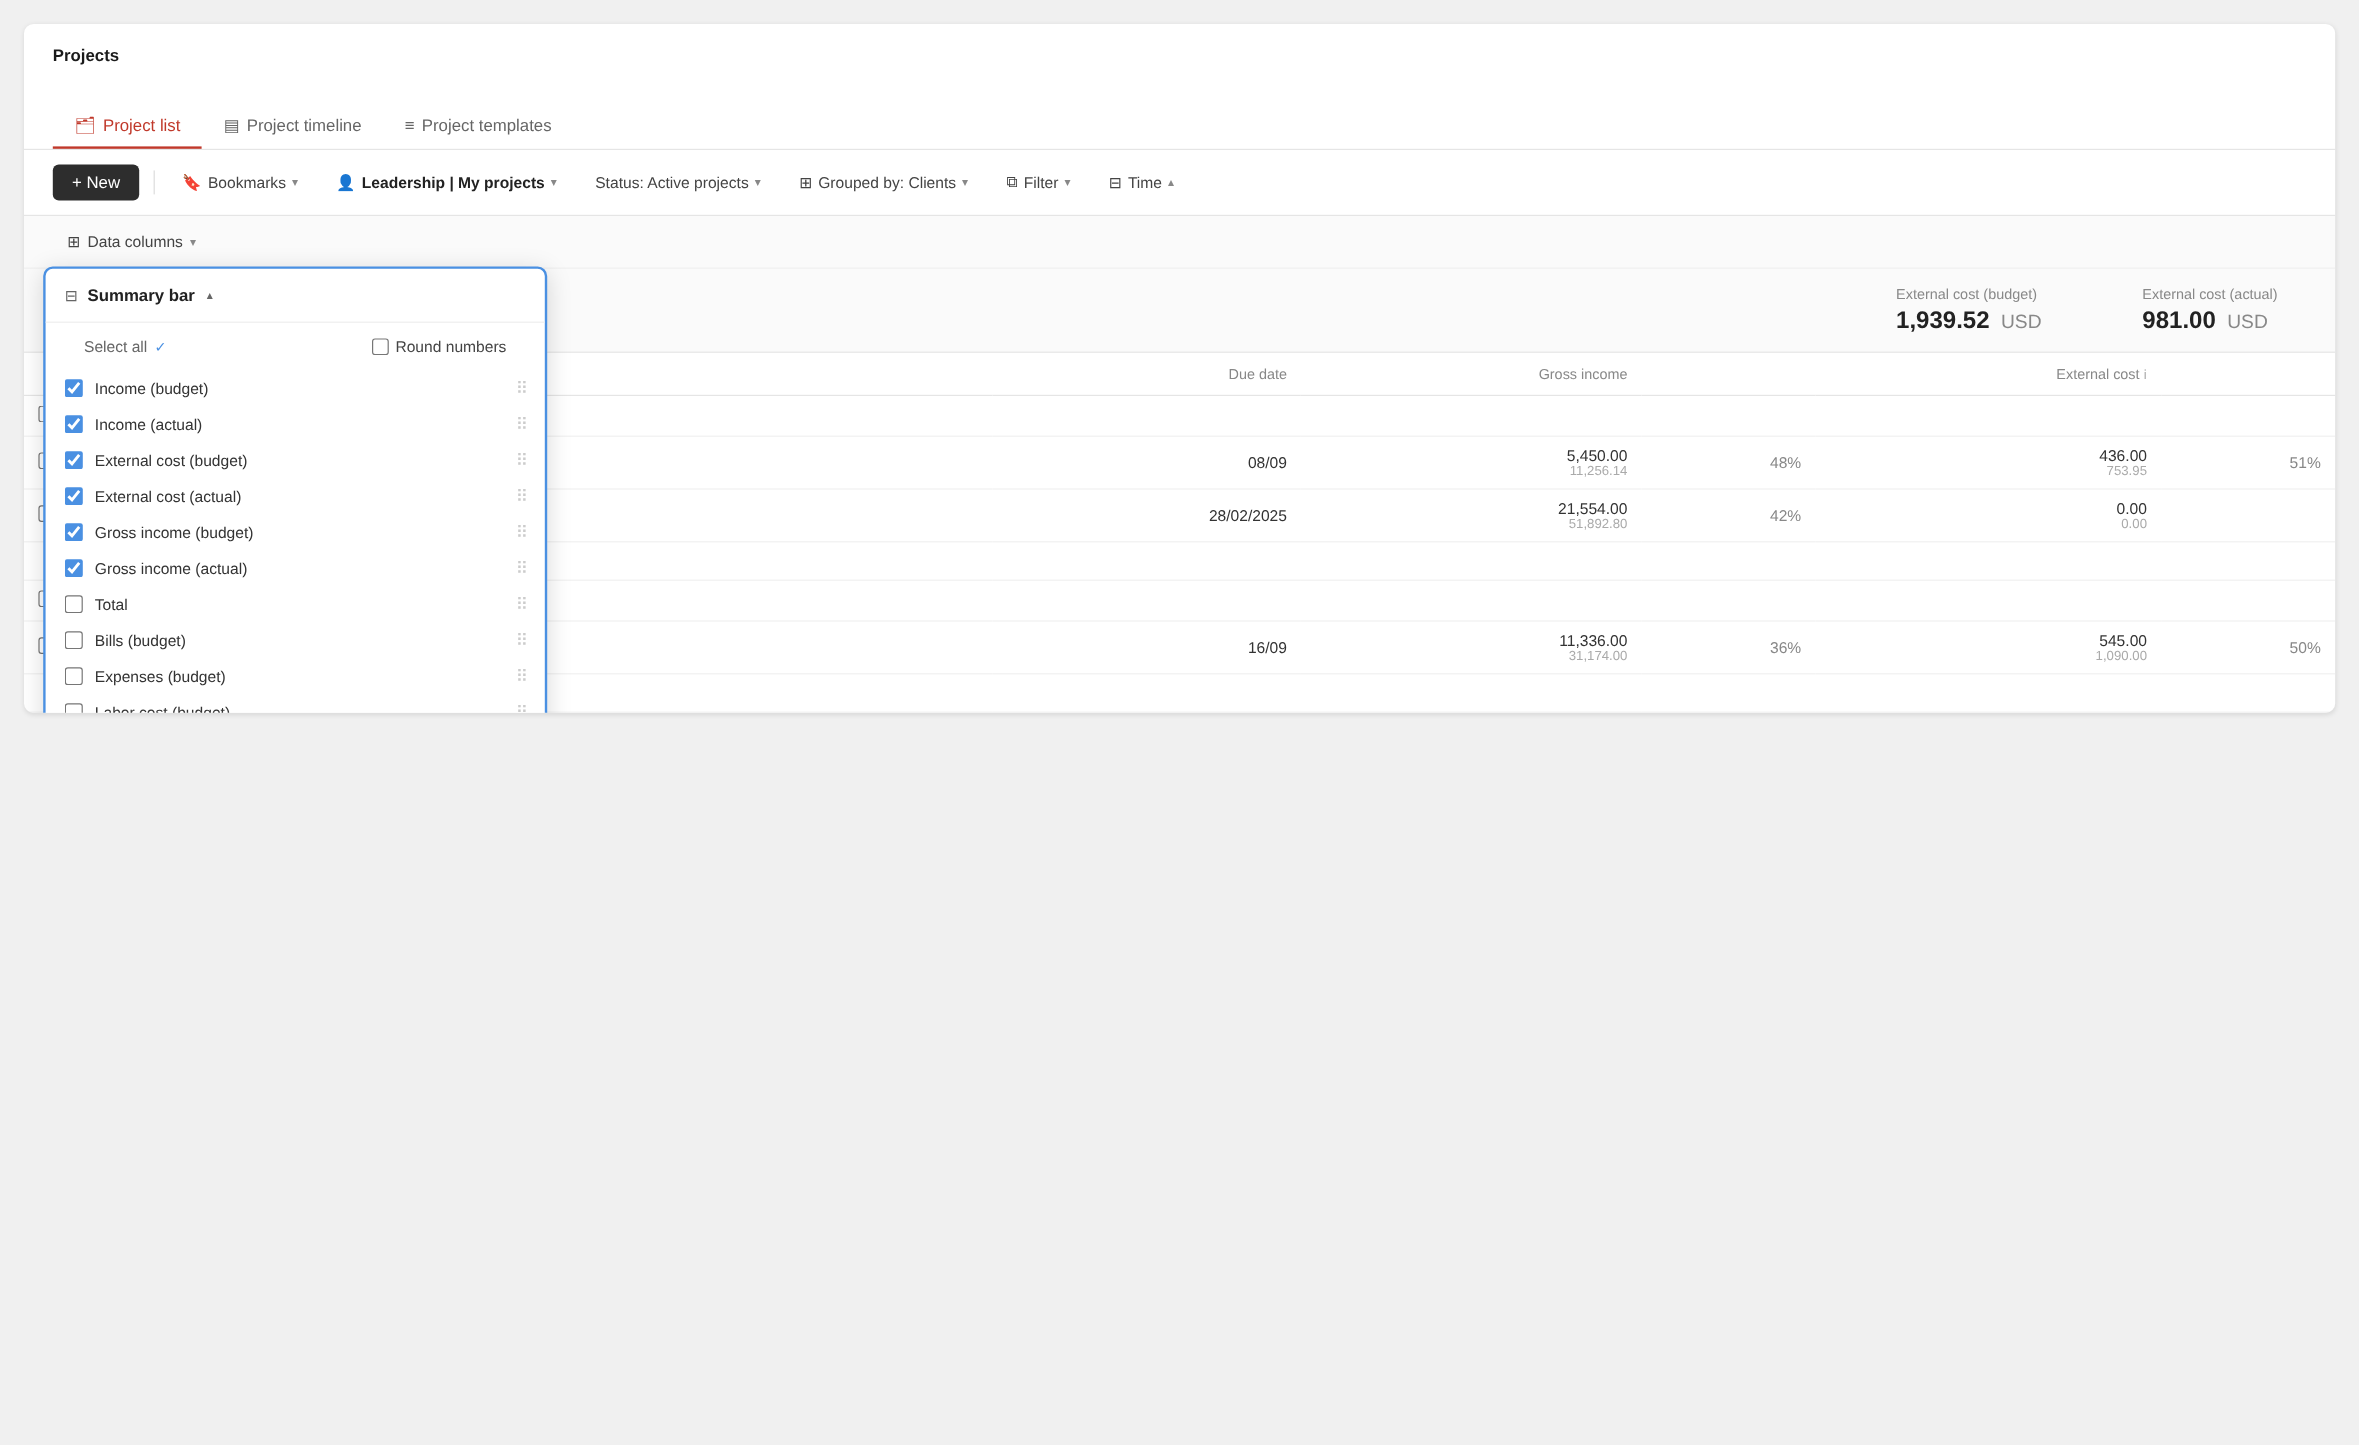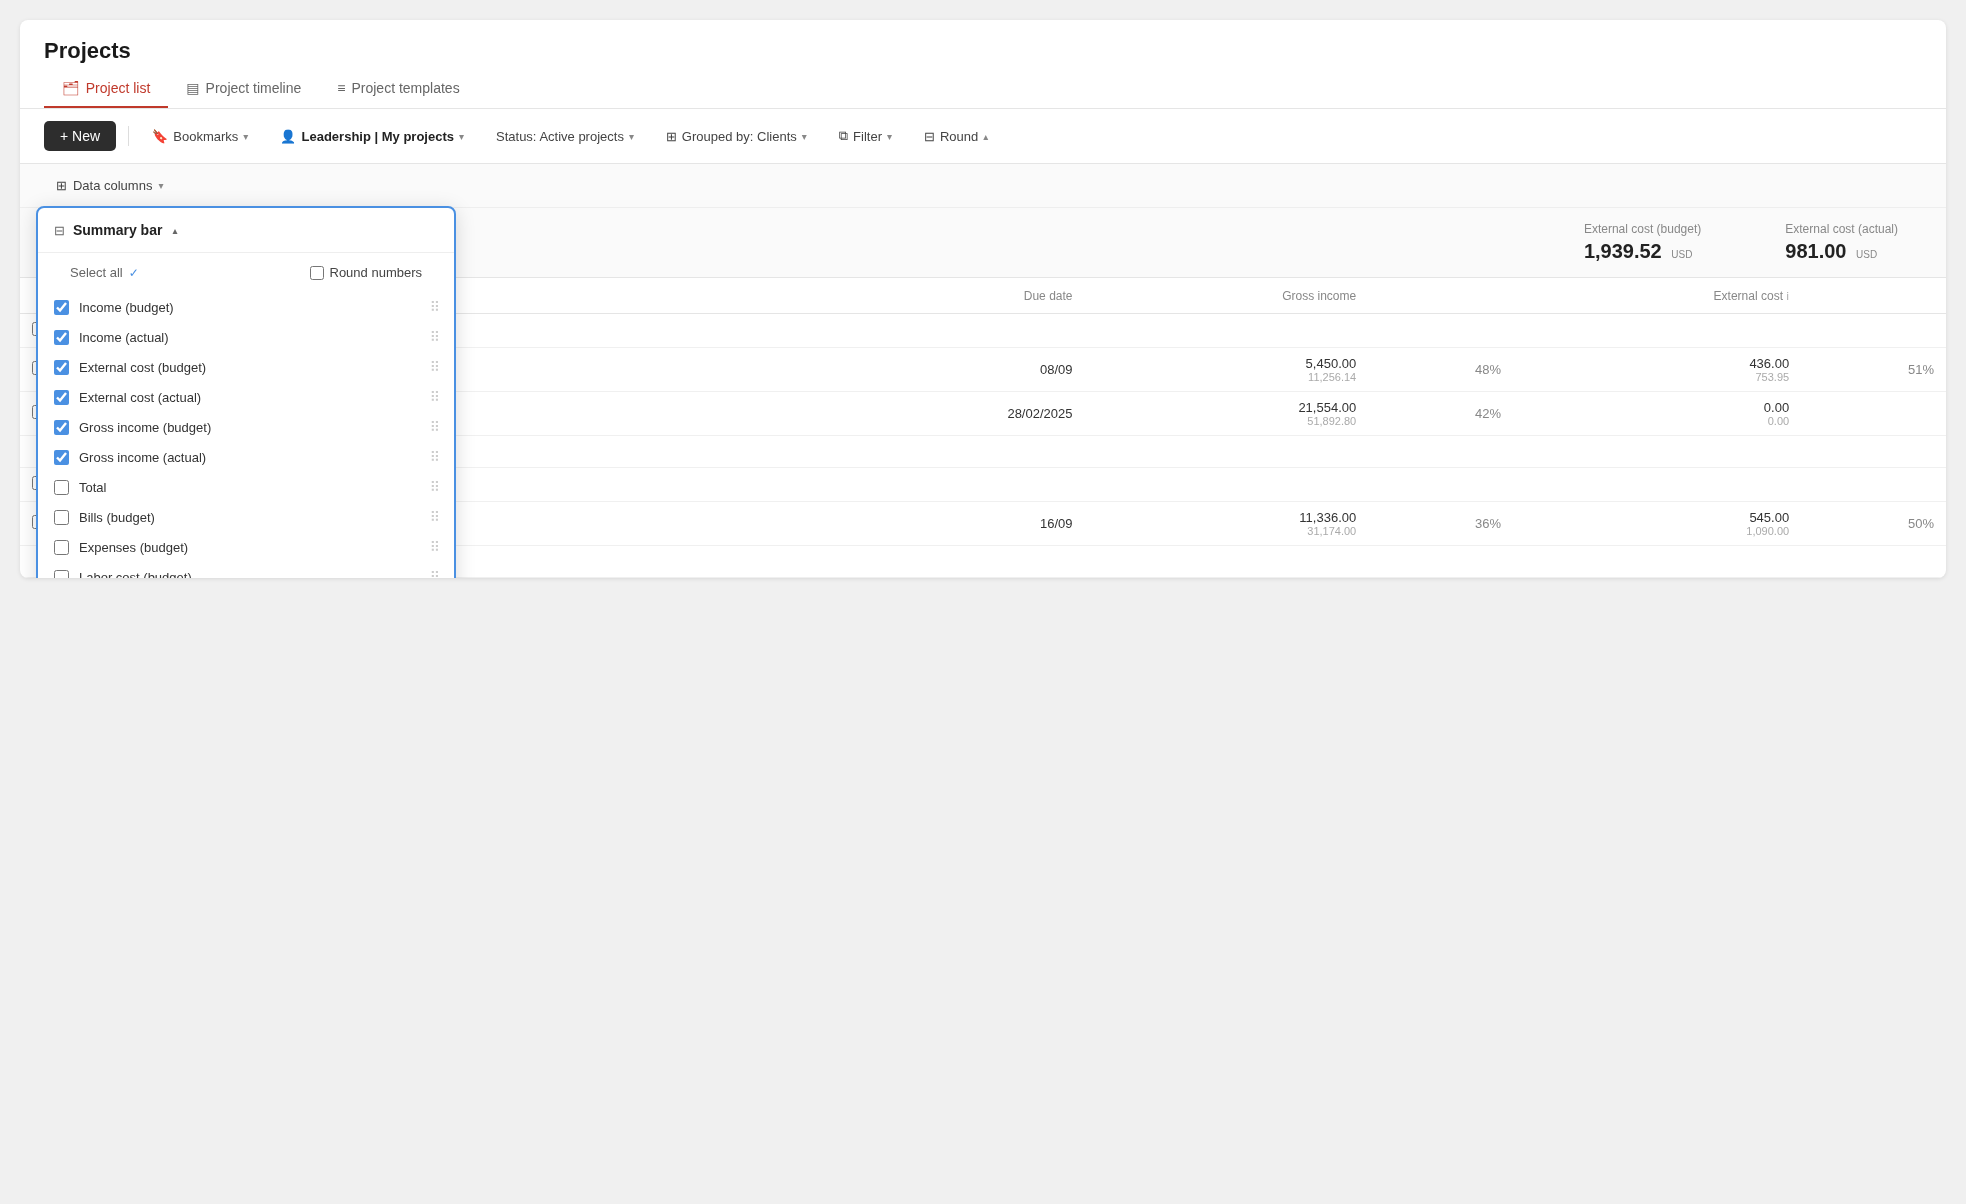--- a/index.html
+++ b/index.html
@@ -4,42 +4,42 @@
   <style>
     * { box-sizing: border-box; margin: 0; padding: 0; }
     body { font-family: -apple-system, BlinkMacSystemFont, 'Segoe UI', sans-serif; background: #e8e8e8; color: #333; font-size: 14px; }
 
     .page-wrapper { background: #f0f0f0; min-height: 100vh; padding: 20px; }
 
     .main-card { background: #fff; border-radius: 8px; overflow: hidden; box-shadow: 0 1px 4px rgba(0,0,0,0.1); }
 
     
     .page-header { padding: 18px 24px 0; border-bottom: 1px solid #e5e5e5; }
-    .page-title { font-size: 22px; font-weight: 700; color: #1a1a1a; margin-bottom: 6px; }
+    .page-title { font-size: 14px; font-weight: 700; color: #1a1a1a; margin-bottom: 32px; }
 
     
     .tabs { display: flex; gap: 0; }
     .tab { display: flex; align-items: center; gap: 6px; padding: 10px 18px; cursor: pointer; color: #666; font-size: 14px; border-bottom: 2px solid transparent; text-decoration: none; }
     .tab.active { color: #c0392b; border-bottom: 2px solid #c0392b; }
     .tab-icon { font-size: 14px; }
 
     
     .toolbar { display: flex; align-items: center; gap: 10px; padding: 12px 24px; border-bottom: 1px solid #e5e5e5; flex-wrap: wrap; }
     .btn-new { background: #2d2d2d; color: #fff; border: none; border-radius: 5px; padding: 7px 16px; font-size: 14px; cursor: pointer; font-weight: 400; }
     .toolbar-sep { width: 1px; height: 20px; background: #ddd; margin: 0 2px; }
     .toolbar-btn { display: flex; align-items: center; gap: 5px; background: none; border: 1px solid transparent; border-radius: 5px; padding: 5px 10px; cursor: pointer; color: #444; font-size: 13px; }
     .toolbar-btn strong { font-weight: 600; color: #222; }
     .chevron { font-size: 10px; color: #888; }
 
     
     .summary-bar { display: flex; gap: 0; padding: 0 24px; border-bottom: 1px solid #e5e5e5; background: #fafafa; }
     .summary-item { padding: 14px 24px 14px 0; }
     .summary-label { font-size: 12px; color: #888; margin-bottom: 4px; }
     .summary-value { font-size: 20px; font-weight: 700; color: #222; }
-    .summary-value .currency { font-size: 10px; font-weight: 400; color: #888; margin-left: 4px; }
+    .summary-value .currency { font-size: 16px; font-weight: 400; color: #888; margin-left: 4px; }
 
     
     .data-table { width: 100%; border-collapse: collapse; }
     .data-table th { padding: 10px 12px; text-align: right; font-size: 12px; font-weight: 500; color: #888; border-bottom: 1px solid #e5e5e5; white-space: nowrap; }
     .data-table th:first-child, .data-table th:nth-child(2) { text-align: left; }
     .data-table td { padding: 8px 12px; border-bottom: 1px solid #f0f0f0; font-size: 13px; text-align: right; }
     .data-table td:first-child { text-align: left; width: 30px; }
     .data-table td:nth-child(2) { text-align: left; }
 
     .client-row td { font-weight: 700; color: #2e6fdb; font-size: 13px; }
@@ -128,21 +128,21 @@
         <span>Grouped by: Clients</span>
         <span class="chevron">▾</span>
       </button>
       <button class="toolbar-btn">
         <span>⧉</span>
         <span>Filter</span>
         <span class="chevron">▾</span>
       </button>
       <button class="toolbar-btn">
         <span>⊟</span>
-        <span>Round</span>
+        <span>Time</span>
         <span class="chevron">▴</span>
       </button>
     </div>
 
     <div class="overlay-area">
 
       <div style="padding: 4px 12px; border-bottom: 1px solid #eee; background: #fafafa;">
         <button class="data-columns-btn">
           <span>⊞</span>
           <span>Data columns</span>

